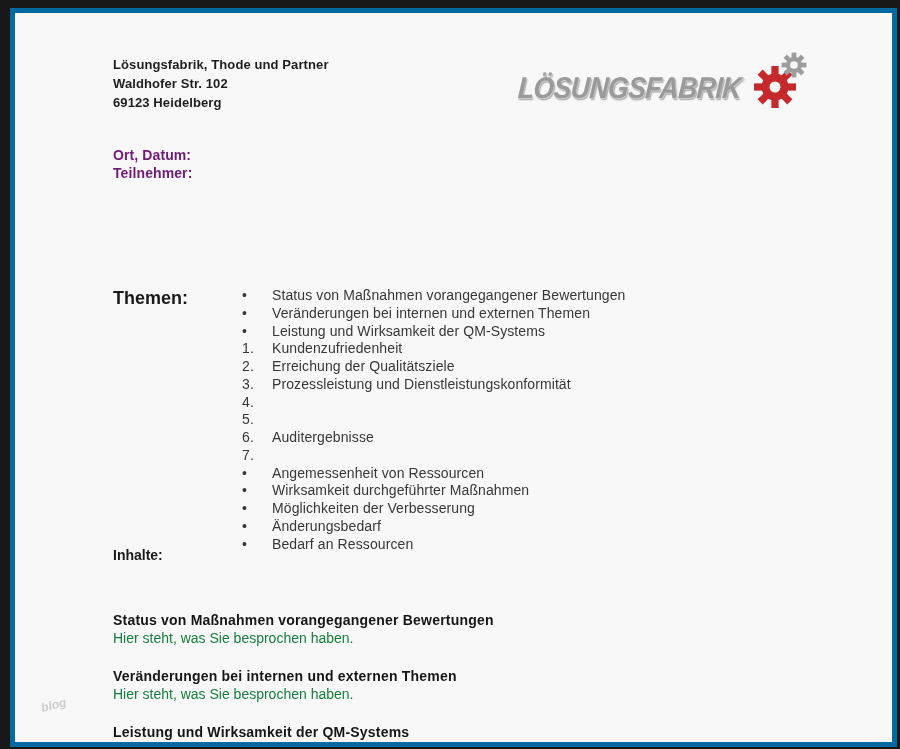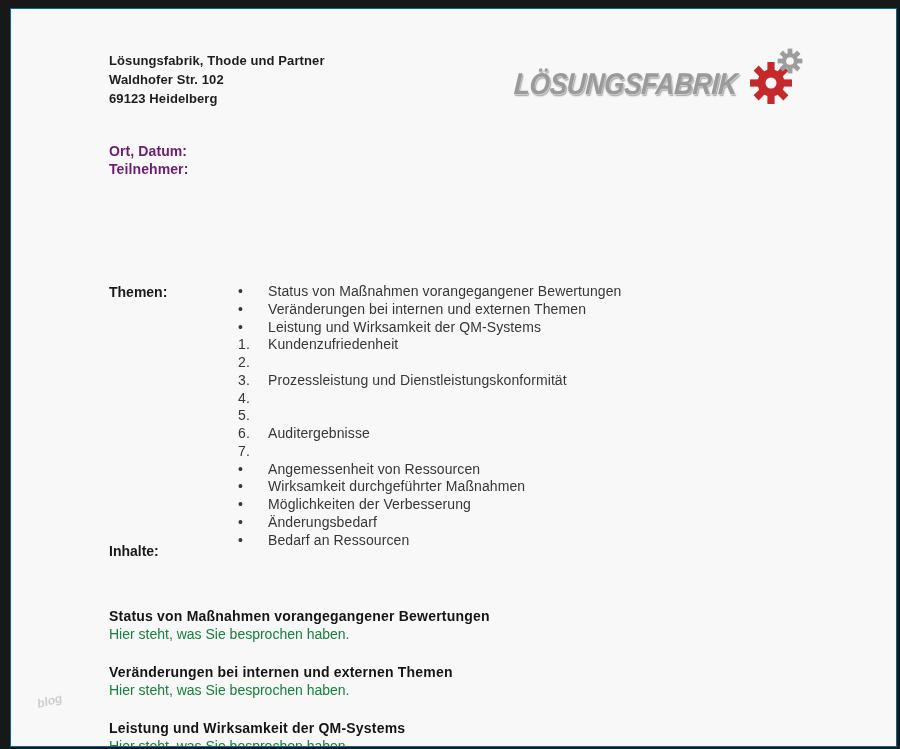--- a/index.html
+++ b/index.html
@@ -8,21 +8,21 @@
     position:relative;
     background:#181818;
     font-family:"Liberation Sans","DejaVu Sans",sans-serif;
     overflow:hidden;
   }
   .page {
     position:absolute;
     left:10px; top:8px;
     width:887px; height:739px;
     background:#f8f8f8;
-    border:1px solid #0369a1;
+    border:5px solid #0369a1;
     overflow:hidden;
   }
   
   .sender {
     position:absolute; left:98px; top:42px;
     font-size:13px; font-weight:700; color:#1e1e1e;
     line-height:19px; letter-spacing:0.1px;
   }
   
   .logo {
@@ -45,21 +45,21 @@
   .field-label {
     position:absolute; left:98px;
     font-size:14px; font-weight:700; color:#701a75;
     letter-spacing:0.1px;
   }
   #f-ort { top:134px; }
   #f-teilnehmer { top:152px; }
   
   .themen-label {
     position:absolute; left:98px; top:275px;
-    font-size:14px; font-weight:700; color:#1a1a1a;
+    font-size:18px; font-weight:700; color:#1a1a1a;
   }
   .themen-list {
     position:absolute; left:223px; top:274px;
     width:480px;
   }
   .t-item {
     display:flex; align-items:baseline;
     font-size:14px; color:#373737;
     line-height:17.75px; letter-spacing:0.1px;
     white-space:nowrap;
@@ -154,20 +154,21 @@
         <span class="t-text">Leistung und Wirksamkeit der QM-Systems</span>
       </div>
 
       <div class="t-item">
         <span class="t-marker">1.</span>
         <span class="t-text">Kundenzufriedenheit</span>
       </div>
 
       <div class="t-item">
         <span class="t-marker">2.</span>
+        <span class="t-text">Erreichung der Qualitätsziele</span>
       </div>
 
       <div class="t-item">
         <span class="t-marker">3.</span>
         <span class="t-text">Prozessleistung und Dienstleistungskonformität</span>
       </div>
 
       <div class="t-item">
         <span class="t-marker">4.</span>
       </div>

